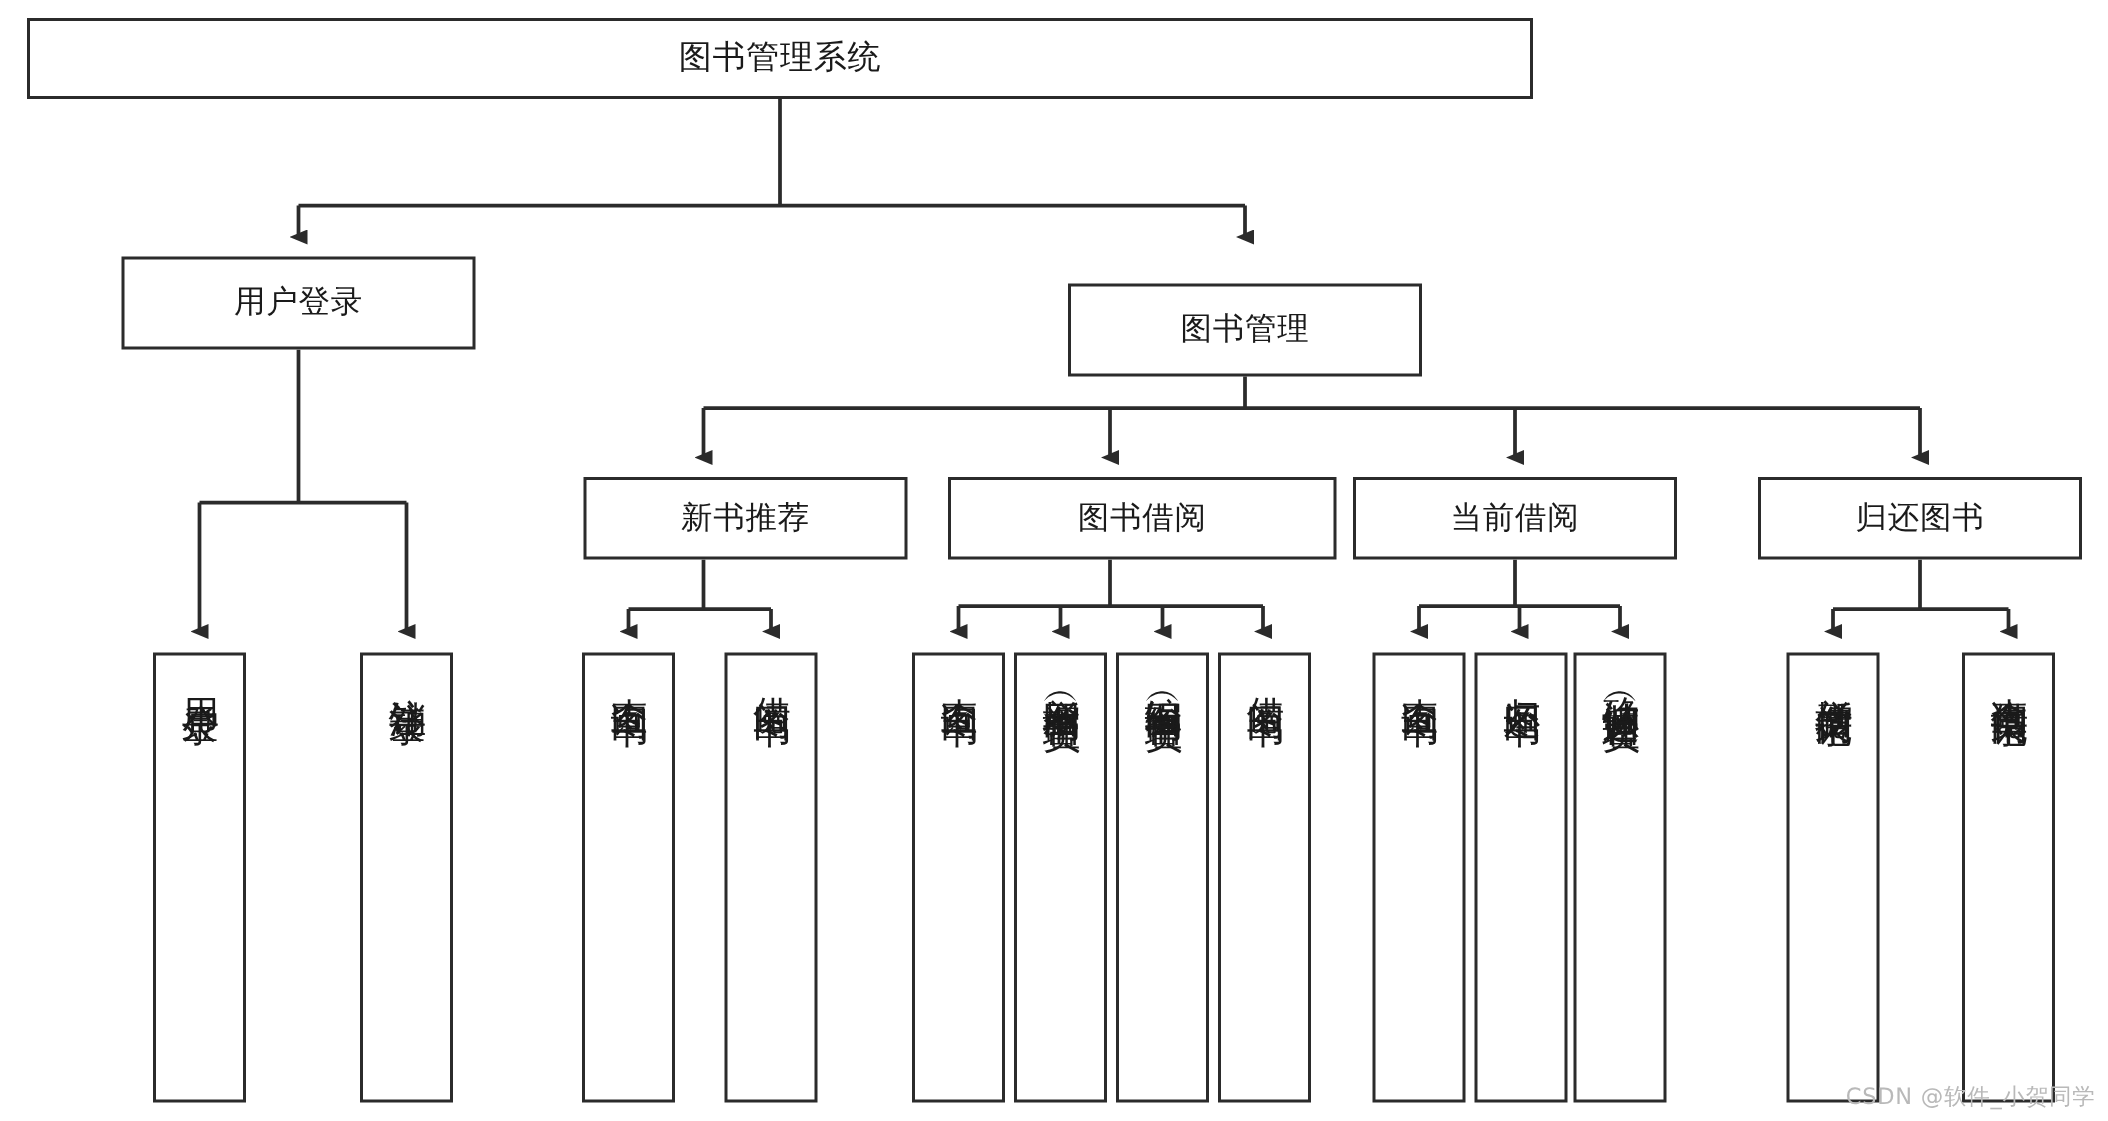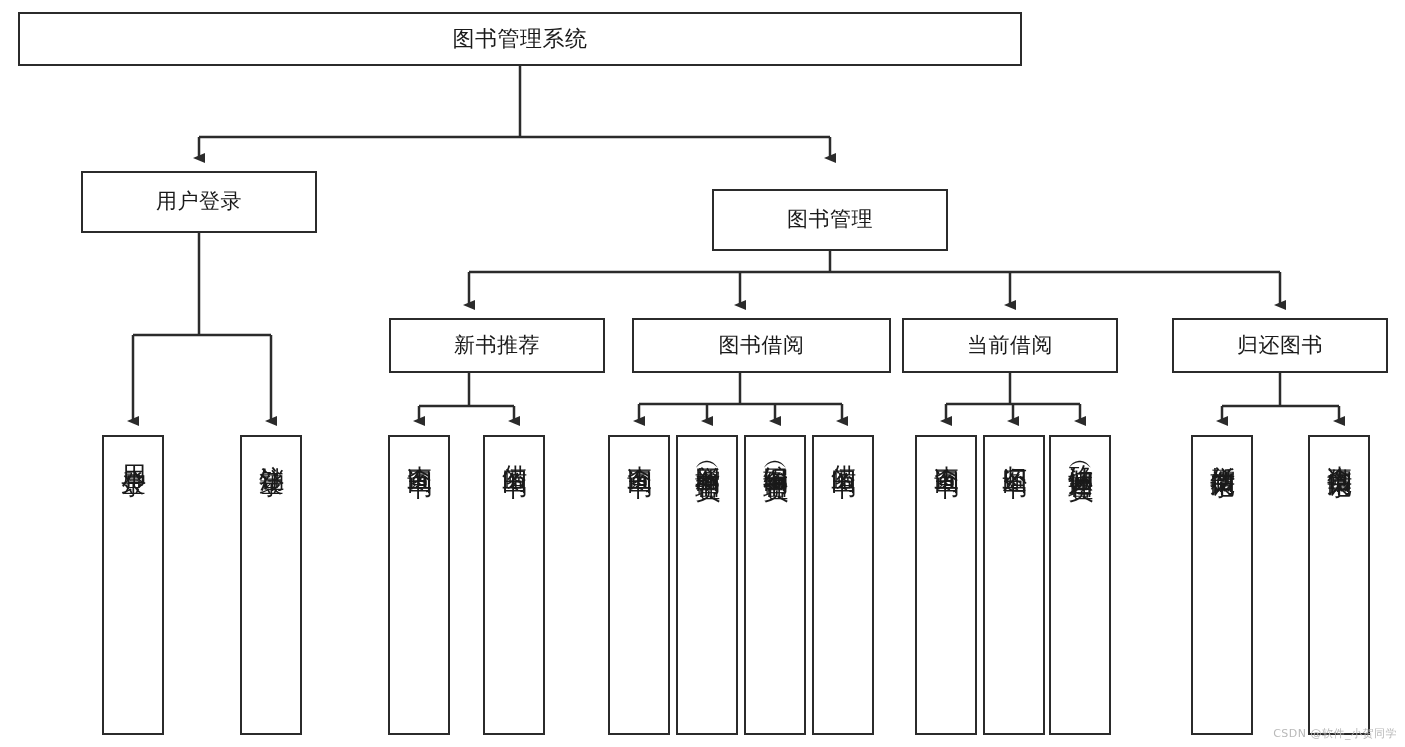--- a/index.html
+++ b/index.html
@@ -62,21 +62,21 @@
     letter-spacing: 3px;
     white-space: nowrap;
   }
   .node.vert.tall .label {
     letter-spacing: 2px;
   }
   #watermark {
     position: absolute;
     right: 8px;
     bottom: 6px;
-    font-size: 11px;
+    font-size: 15px;
     color: #b9b9b9;
     letter-spacing: 0.5px;
     white-space: nowrap;
     pointer-events: none;
   }
 </style>
 </head>
 <body>
 
 <div id="canvas">

